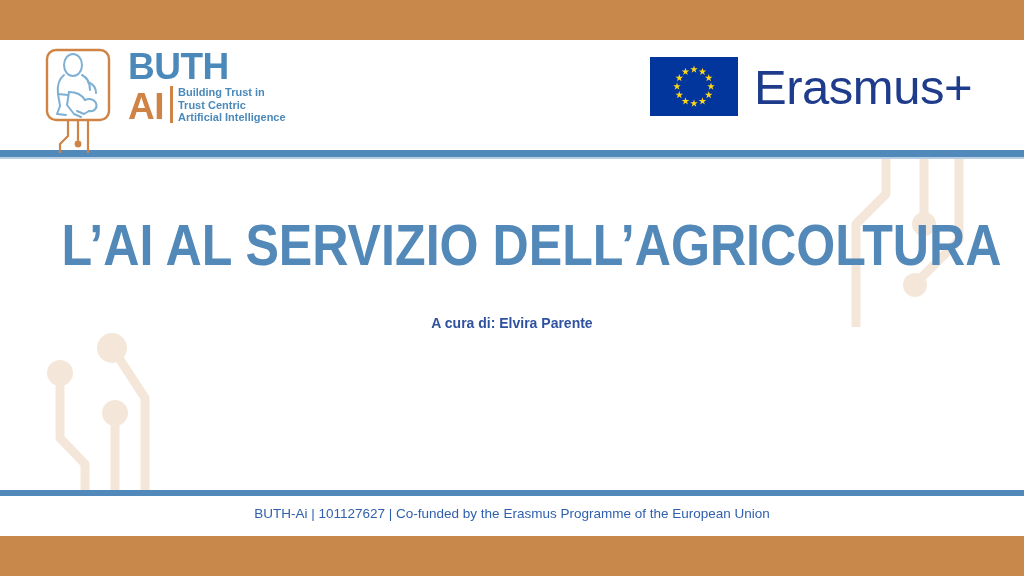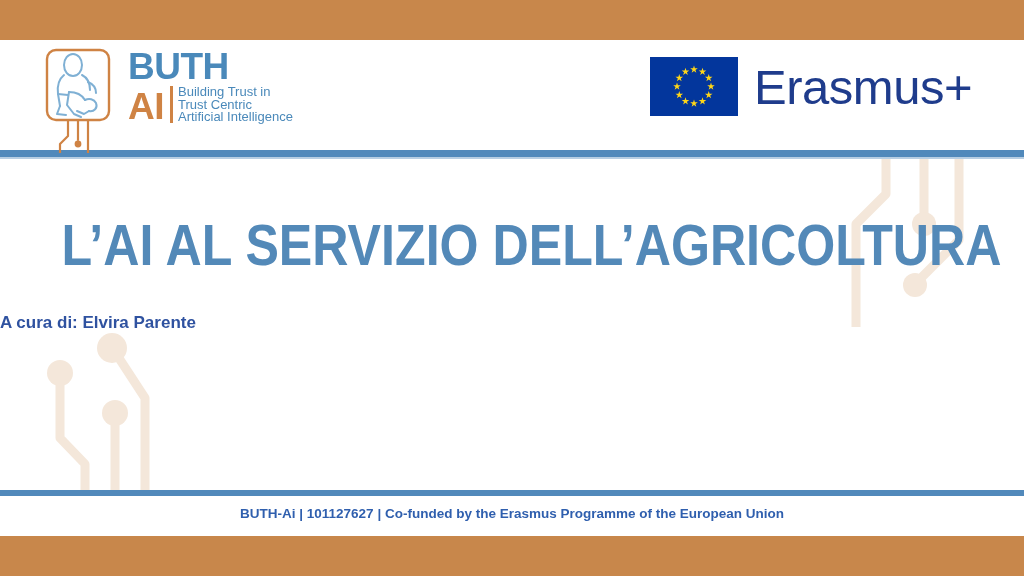--- a/index.html
+++ b/index.html
@@ -106,23 +106,23 @@
     color: #cf8344;
     letter-spacing: -0.5px;
   }
   .logo-tagline-bar {
     width: 3px;
     align-self: stretch;
     background: #cf8344;
     margin: 1px 5px 1px 6px;
   }
   .logo-tagline {
-    font-size: 13px;
+    font-size: 11px;
     line-height: 12.5px;
-    font-weight: normal;
+    font-weight: bold;
     color: #4a89ba;
     padding-top: 1px;
   }
   .logo-tagline span { display: block; }
 
   
   .erasmus {
     position: absolute;
     right: 52px; top: 17px;
     display: flex;
@@ -152,35 +152,36 @@
     line-height: 64px;
     font-weight: bold;
     color: #5389b8;
     transform: scaleX(0.88);
     white-space: nowrap;
   }
   .subtitle {
     position: absolute;
     left: 0; top: 310px;
     width: 1024px;
-    font-size: 17px;
+    text-align: center;
+    font-size: 14px;
     line-height: 26px;
     font-weight: bold;
     color: #2f52a0;
   }
 
   
   .footer-text {
     position: absolute;
     left: 0; top: 505px;
     width: 1024px;
     text-align: center;
     font-size: 13.5px;
     line-height: 18px;
-    font-weight: bold;
+    font-weight: normal;
     color: #2f5fae;
   }
 </style>
 </head>
 <body>
 
 <div class="slide">
 
   <div class="band-top"></div>
   <div class="band-bottom"></div>

